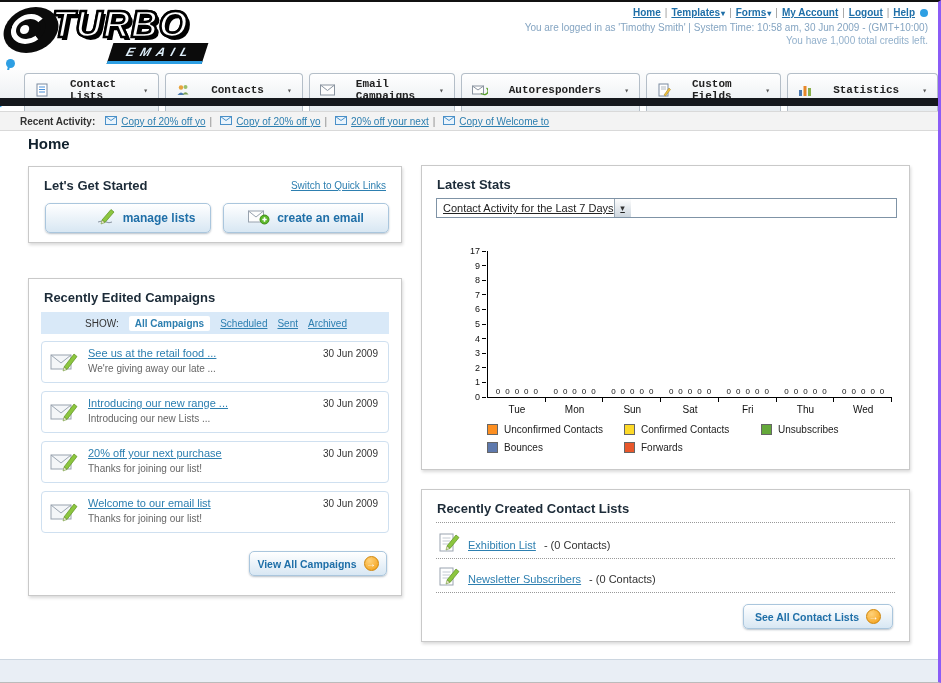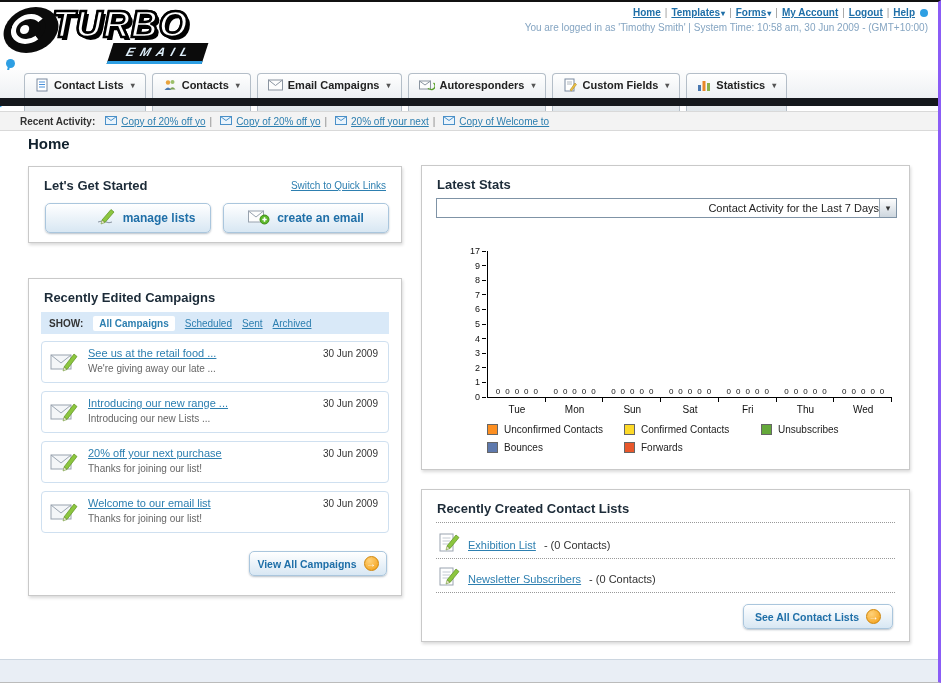--- a/index.html
+++ b/index.html
@@ -30,24 +30,24 @@
   .top-link { color: #1f6fa8; text-decoration: underline; }
   .top-links .caret { font-size: 8px; color: #1f6fa8; margin-left: 1px; }
   .top-links .sep { color: #999; margin: 0 4px; font-weight: normal; }
   .help-dot { display: inline-block; width: 8px; height: 8px; border-radius: 50%; background: #2e9fe3; margin-left: 5px; vertical-align: middle; }
   .login-line { font-size: 10px; color: #85a5c2; margin-top: 4px; }
   .login-line2 { font-size: 10px; color: #93b1cc; margin-top: 2px; }
 
   
   .navband { position: absolute; left: 0; right: 0; top: 68px; height: 28px; background: linear-gradient(#fdfdfd, #eef1f4); }
   .navbar { position: absolute; left: 24px; top: 71px; display: flex; gap: 6px; }
-  .tab { display: inline-flex; align-items: center; gap: 5px; padding: 4px 10px 22px;
+  .tab { display: inline-flex; align-items: center; gap: 21px; padding: 4px 10px 22px;
          background: linear-gradient(#ffffff, #dfe5ea); border: 1px solid #b4bec8; border-bottom: none;
          border-radius: 4px 4px 0 0; font-size: 11px; font-weight: bold; color: #222;
-         box-shadow: inset 0 1px 0 #fff; }
+         box-shadow: inset 0 1px 0 #fff; font-family: Liberation Mono, monospace; }
   .tab .caret { font-size: 8px; color: #555; margin-left: 2px; }
   .tab svg { display: block; }
   .nav-strip { position: absolute; left: 0; right: 0; top: 96px; height: 8px; background: #15181d; }
 
   
   .activity-bar { position: absolute; left: 0; right: 0; top: 109px; height: 20px; background: #f3f3f3;
                   border-top: 1px solid #d9d9d9; border-bottom: 1px solid #d9d9d9;
                   display: flex; align-items: center; padding-left: 20px; font-size: 10px; color: #333; }
   .activity-label { margin-right: 10px; font-weight: bold; }
   .activity-item { display: inline-flex; align-items: center; gap: 4px; margin-right: 4px; }
@@ -67,38 +67,38 @@
   
   .p-getstarted { left: 28px; top: 164px; width: 374px; height: 77px; }
   .switch-link { position: absolute; right: 15px; top: 13px; font-size: 10px; color: #2d7fb0; text-decoration: underline; }
   .btn-manage { left: 16px; top: 36px; width: 166px; height: 30px; font-size: 12px; padding-left: 35px; }
   .btn-create { left: 194px; top: 36px; width: 166px; height: 30px; font-size: 12px; }
 
   
   .p-campaigns { left: 28px; top: 276px; width: 374px; height: 318px; }
   .filter-bar { position: absolute; left: 12px; right: 12px; top: 33px; height: 22px; background: #d9e9f8;
                 display: flex; align-items: center; gap: 10px; padding: 0 8px; font-size: 10px; }
-  .show-label { font-weight: bold; color: #333; }
+  .show-label { font-weight: normal; color: #333; margin-left: 36px; }
   .filter { color: #2d7fb0; text-decoration: underline; }
   .filter.active { background: #fff; padding: 2px 6px; border-radius: 2px; text-decoration: none; font-weight: bold; }
   .camp-rows { position: absolute; left: 12px; right: 12px; top: 62px; }
   .camp-row { position: relative; height: 42px; border: 1px solid #cfe0f0; border-radius: 4px; margin-bottom: 8px; background: #fff; }
   .camp-icon { position: absolute; left: 8px; top: 9px; }
   .camp-title { position: absolute; left: 46px; top: 5px; font-size: 11px; color: #2d7fb0; text-decoration: underline; }
   .camp-sub { position: absolute; left: 46px; top: 21px; font-size: 10px; color: #666; }
   .camp-date { position: absolute; right: 10px; top: 6px; font-size: 10px; color: #333; }
   .btn-viewall { right: 14px; top: 272px; width: 138px; height: 25px; font-size: 10.5px; }
   .arrow-circle { width: 15px; height: 15px; border-radius: 50%; flex: none;
                   background: radial-gradient(circle at 35% 30%, #ffd27a, #f39d12); border: 1px solid #cf8508;
                   color: #fff; font-size: 10px; line-height: 14px; text-align: center; font-weight: bold; }
 
   
   .p-stats { left: 421px; top: 163px; width: 489px; height: 305px; }
   .select { position: absolute; left: 14px; top: 32px; width: 461px; height: 20px; border: 1px solid #7f93a6; background: #fff;
-            display: flex; align-items: center; justify-content: flex-end; padding-left: 6px; font-size: 11px; color: #222; }
+            display: flex; align-items: center; justify-content: flex-start; padding-left: 6px; font-size: 11px; color: #222; text-decoration: underline; }
   .select-arrow { width: 17px; align-self: stretch; background: linear-gradient(#fdfdfd, #cdd6de);
                   border-left: 1px solid #9aa8b4; display: flex; align-items: center; justify-content: center;
                   font-size: 9px; color: #333; }
   .plot { position: absolute; left: 65px; top: 85px; width: 405px; height: 147px;
           border-left: 1px solid #000; border-bottom: 1px solid #000; }
   .yaxis { position: absolute; inset: 0; }
   .ytick { position: absolute; left: -32px; width: 30px; height: 10px; margin-top: -5px;
            display: flex; align-items: center; justify-content: flex-end; gap: 2px; font-size: 9px; color: #111; }
   .ymark { width: 4px; height: 1px; background: #000; }
   .zrow { position: absolute; left: 0; right: 0; bottom: 1px; display: flex; }
@@ -134,20 +134,21 @@
     </div>
   </div>
   <div class="logo-dot" data-interactable="false"></div>
   <div class="logo-line" data-interactable="false"></div>
 
   <div class="top-right" data-interactable="false">
     <div class="top-links" data-interactable="false">
       <a class="top-link" data-interactable="true">Home</a><span class="sep" data-interactable="false">|</span><a class="top-link" data-interactable="true">Templates</a><span class="caret" data-interactable="false">▾</span><span class="sep" data-interactable="false">|</span><a class="top-link" data-interactable="true">Forms</a><span class="caret" data-interactable="false">▾</span><span class="sep" data-interactable="false">|</span><a class="top-link" data-interactable="true">My Account</a><span class="sep" data-interactable="false">|</span><a class="top-link" data-interactable="true">Logout</a><span class="sep" data-interactable="false">|</span><a class="top-link" data-interactable="true">Help</a><span class="help-dot" data-interactable="false"></span>
     </div>
     <div class="login-line" data-interactable="false">You are logged in as 'Timothy Smith' | System Time: 10:58 am, 30 Jun 2009 - (GMT+10:00)</div>
+    <div class="login-line2" data-interactable="false">You have 1,000 total credits left.</div>
   </div>
 
   <div class="navband" data-interactable="false"></div>
   <div class="navbar" data-interactable="false">
     <div class="tab" data-interactable="true">
       <span data-interactable="false">
           <svg width="14" height="14" viewBox="0 0 14 14">
             <rect x="2" y="1" width="10" height="12" fill="#fff" stroke="#7a8aa0"></rect>
             <line x1="4" y1="4" x2="10" y2="4" stroke="#4a90d9"></line>
             <line x1="4" y1="6.5" x2="10" y2="6.5" stroke="#4a90d9"></line>

